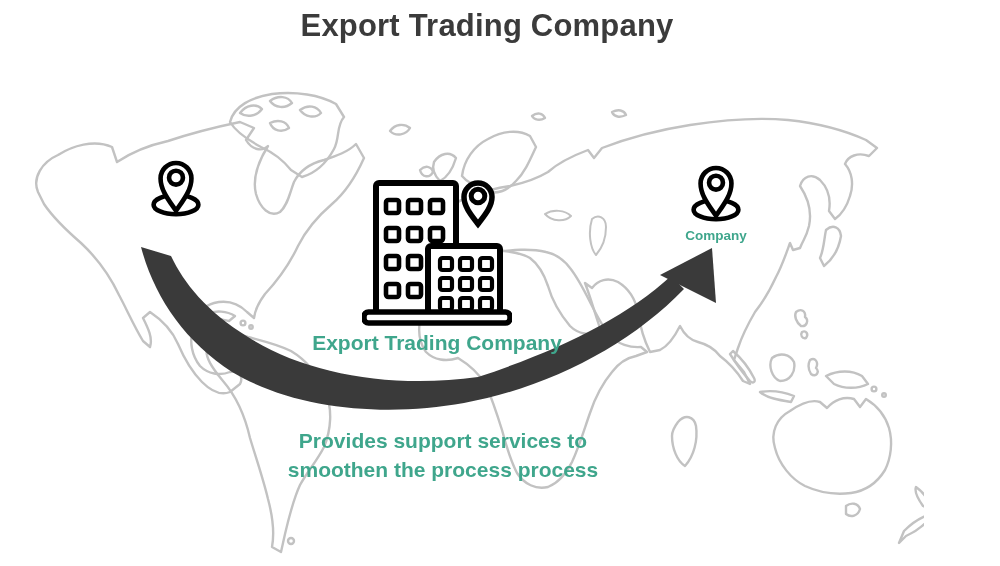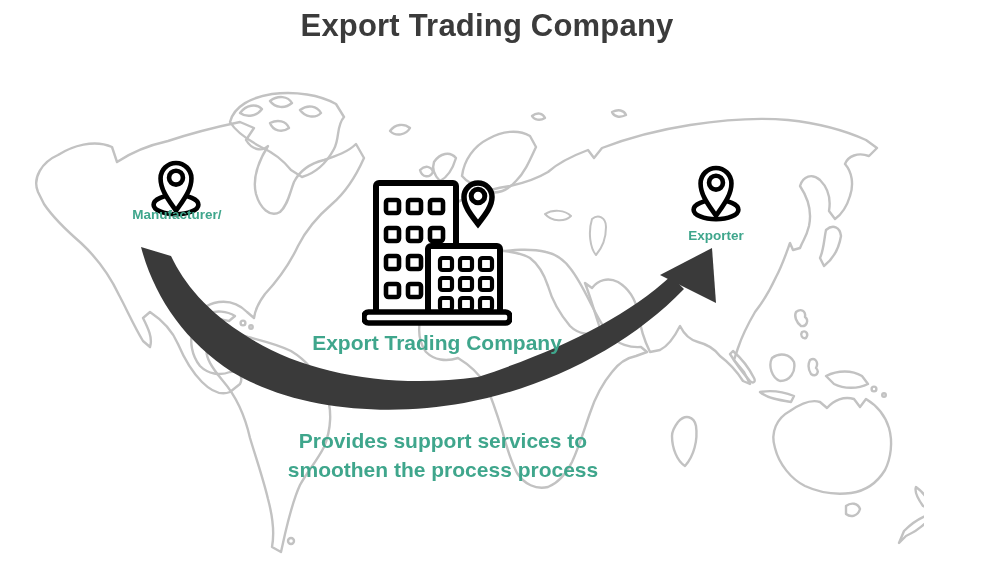--- a/index.html
+++ b/index.html
@@ -86,21 +86,20 @@
     <path class="arrow-fill" d="M141,247 C154,296 184,341 232,372 C296,410 386,417 464,403 C550,387 630,345 684,289 L671,276 C625,318 560,350 478,377 C392,389 306,374 248,337 C206,311 184,283 171,256 Z"></path>
     <polygon class="arrow-fill" points="712,248 660,275 716,303"></polygon>
   </svg>
 
   <svg class="abs z3" style="left:145px;top:146px;width:62px;height:71px;" viewBox="0 0 80 92" aria-hidden="true">
     <ellipse class="ink" cx="40" cy="76" rx="29" ry="12.5" stroke-width="6"></ellipse>
     <path class="ink" d="M40,84 C32,72 20,58 20,42 A20,20 0 1,1 60,42 C60,58 48,72 40,84 Z" stroke-width="6"></path>
     <circle class="ink" cx="40" cy="41" r="9" stroke-width="6"></circle>
   </svg>
   <div class="abs z3 node-label" style="left:106px;top:205px;width:142px;">
-    <div>Manufacturer/</div>
   </div>
 
   <svg class="abs z3" style="left:362px;top:176px;width:150px;height:150px;" viewBox="0 0 150 150" aria-hidden="true">
     <rect class="ink" x="14" y="7" width="80" height="132" rx="3" stroke-width="6"></rect>
     <g stroke-width="4.6">
       <rect class="ink" x="24" y="24" width="13" height="13" rx="2.5"></rect>
       <rect class="ink" x="46" y="24" width="13" height="13" rx="2.5"></rect>
       <rect class="ink" x="68" y="24" width="13" height="13" rx="2.5"></rect>
       <rect class="ink" x="24" y="52" width="13" height="13" rx="2.5"></rect>
       <rect class="ink" x="46" y="52" width="13" height="13" rx="2.5"></rect>
@@ -128,20 +127,20 @@
       <circle class="ink" cx="116" cy="20" r="6.8" stroke-width="5"></circle>
     </g>
   </svg>
   <div id="etc-label" class="abs z3">Export Trading Company</div>
 
   <svg class="abs z3" style="left:685px;top:151px;width:62px;height:71px;" viewBox="0 0 80 92" aria-hidden="true">
     <ellipse class="ink" cx="40" cy="76" rx="29" ry="12.5" stroke-width="6"></ellipse>
     <path class="ink" d="M40,84 C32,72 20,58 20,42 A20,20 0 1,1 60,42 C60,58 48,72 40,84 Z" stroke-width="6"></path>
     <circle class="ink" cx="40" cy="41" r="9" stroke-width="6"></circle>
   </svg>
-  <div class="abs z3 node-label" style="left:646px;top:226px;width:140px;">Exporter</div>
+  <div class="abs z3 node-label" style="left:646px;top:226px;width:140px;">Company</div>
 
   <div id="tagline" class="abs z3">
     <div>Provides support services to</div>
     <div>smoothen the process process</div>
   </div>
 
 </div>
 
 </body></html>

